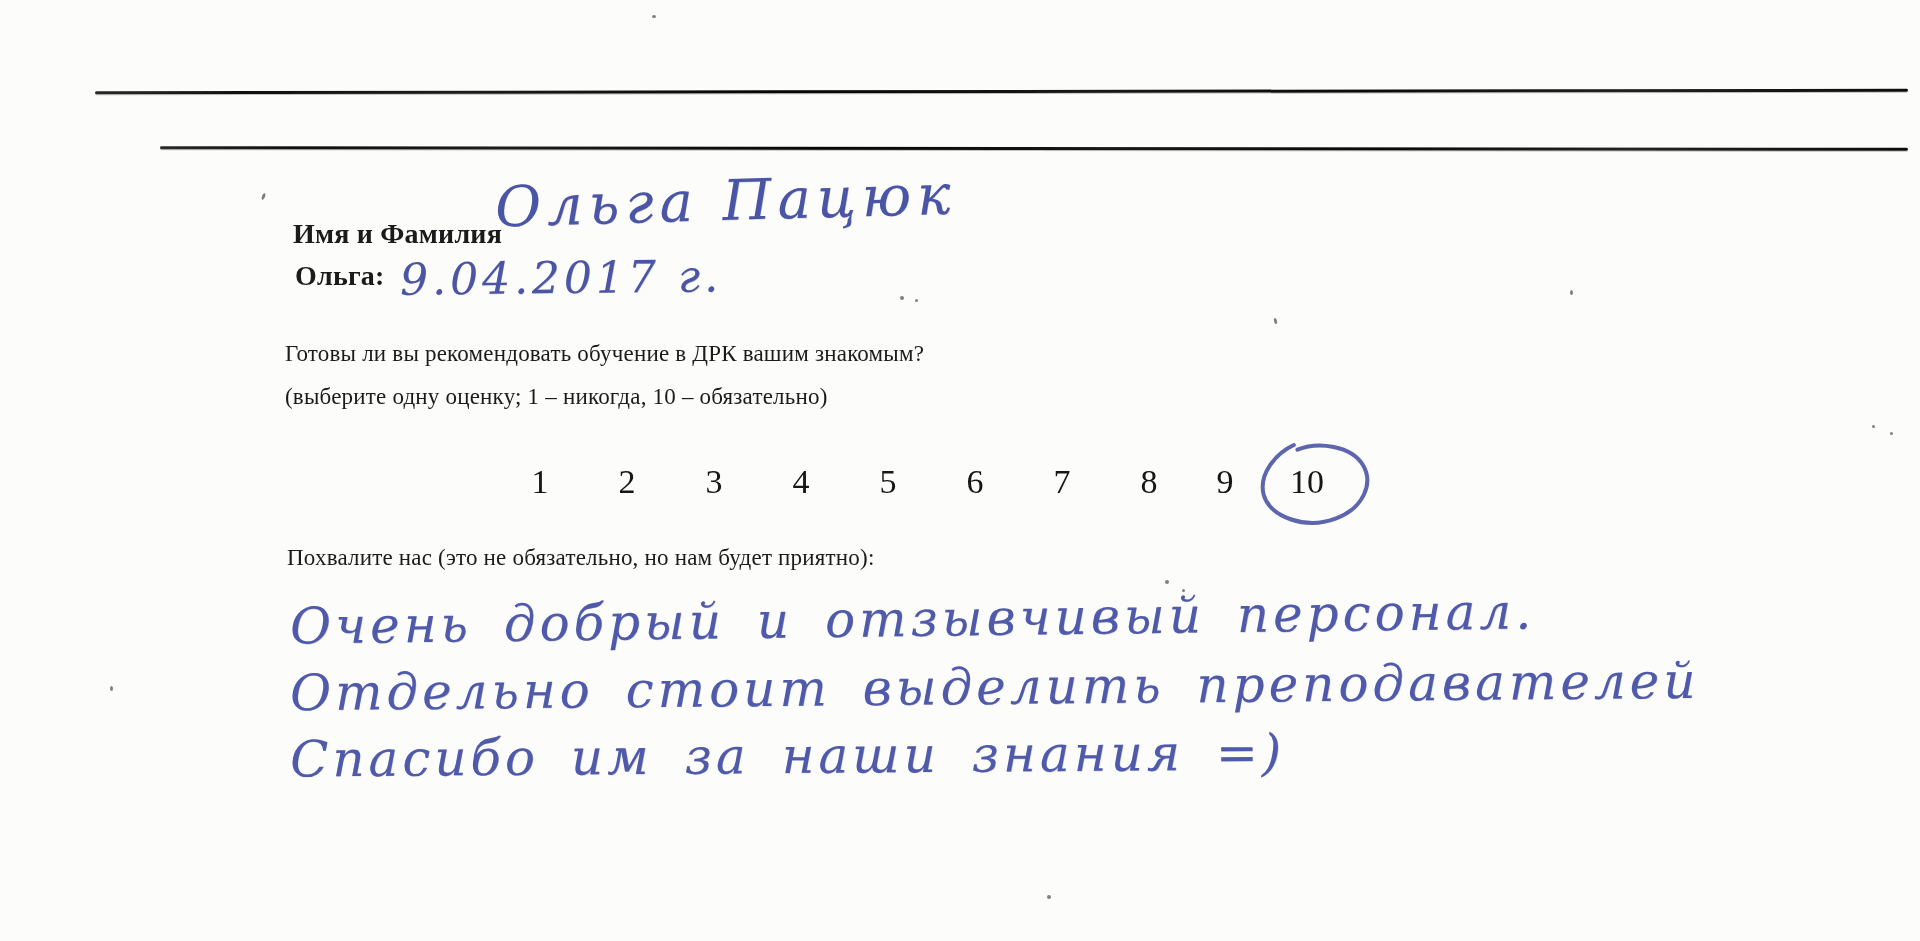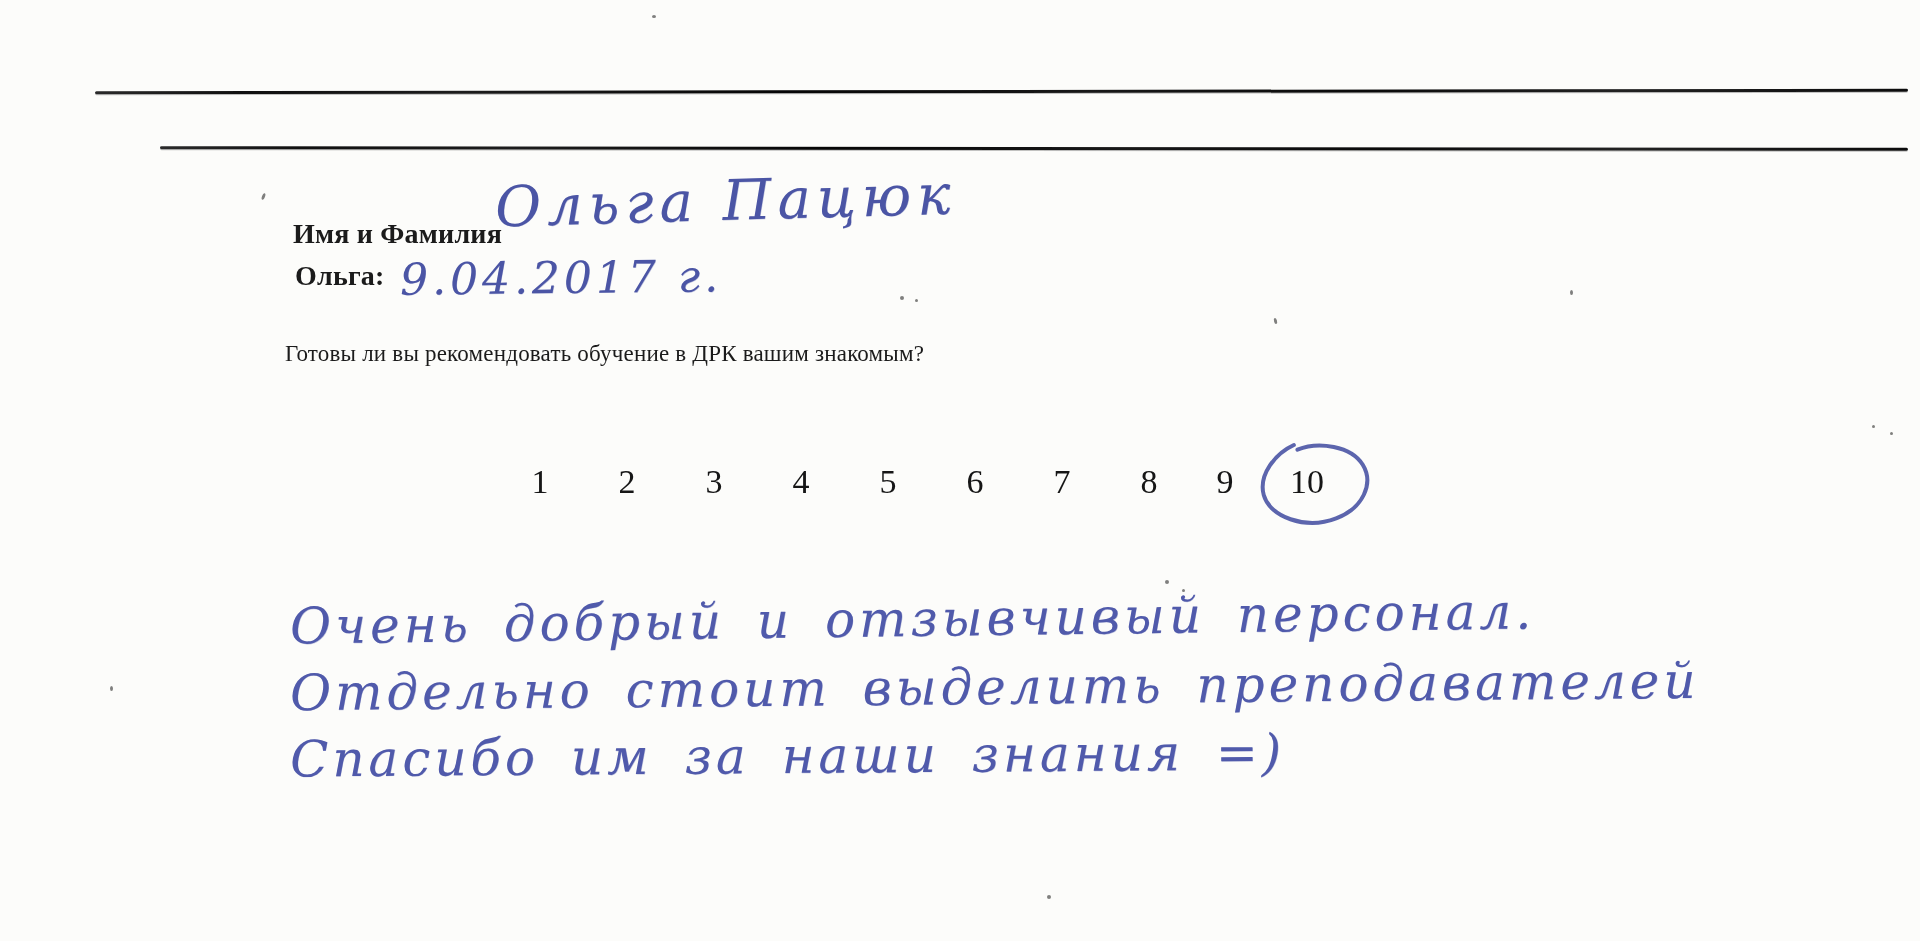--- a/index.html
+++ b/index.html
@@ -125,20 +125,21 @@
   <div class="speck" style="left:1047px; top:895px; width:4px; height:4px;"></div>
   <div class="speck" style="left:110px; top:686px; width:3px; height:5px;"></div>
 
   <span class="print bold name-label">Имя и Фамилия</span>
   <span class="hw hw-name">Ольга Пацюк</span>
 
   <span class="print bold date-label">Ольга:</span>
   <span class="hw hw-date">9.04.2017 г.</span>
 
   <span class="print q-line1">Готовы ли вы рекомендовать обучение в ДРК вашим знакомым?</span>
+  <span class="print q-line2">(выберите одну оценку; 1 – никогда, 10 – обязательно)</span>
 
   <div>
     <span class="scale-num n0">1</span>
     <span class="scale-num n1">2</span>
     <span class="scale-num n2">3</span>
     <span class="scale-num n3">4</span>
     <span class="scale-num n4">5</span>
     <span class="scale-num n5">6</span>
     <span class="scale-num n6">7</span>
     <span class="scale-num n7">8</span>
@@ -147,20 +148,21 @@
 
     <svg class="rating-circle" viewBox="0 0 126 96">
       <path d="M 49 5
                C 30 11, 10 30, 13 51
                C 16 73, 50 91, 82 83
                C 110 76, 124 53, 115 33
                C 106 13, 74 4, 52 10" fill="none" stroke="#4a54a4" stroke-width="4" stroke-linecap="round" opacity="0.9"></path>
     </svg>
   </div>
 
+  <span class="print praise-label">Похвалите нас (это не обязательно, но нам будет приятно):</span>
 
   <div>
     <span class="hw hw-line hw-l0">Очень добрый и отзывчивый персонал.</span>
     <span class="hw hw-line hw-l1">Отдельно стоит выделить преподавателей</span>
     <span class="hw hw-line hw-l2">Спасибо им за наши знания =)</span>
   </div>
 
 </div>
 
 </body></html>

